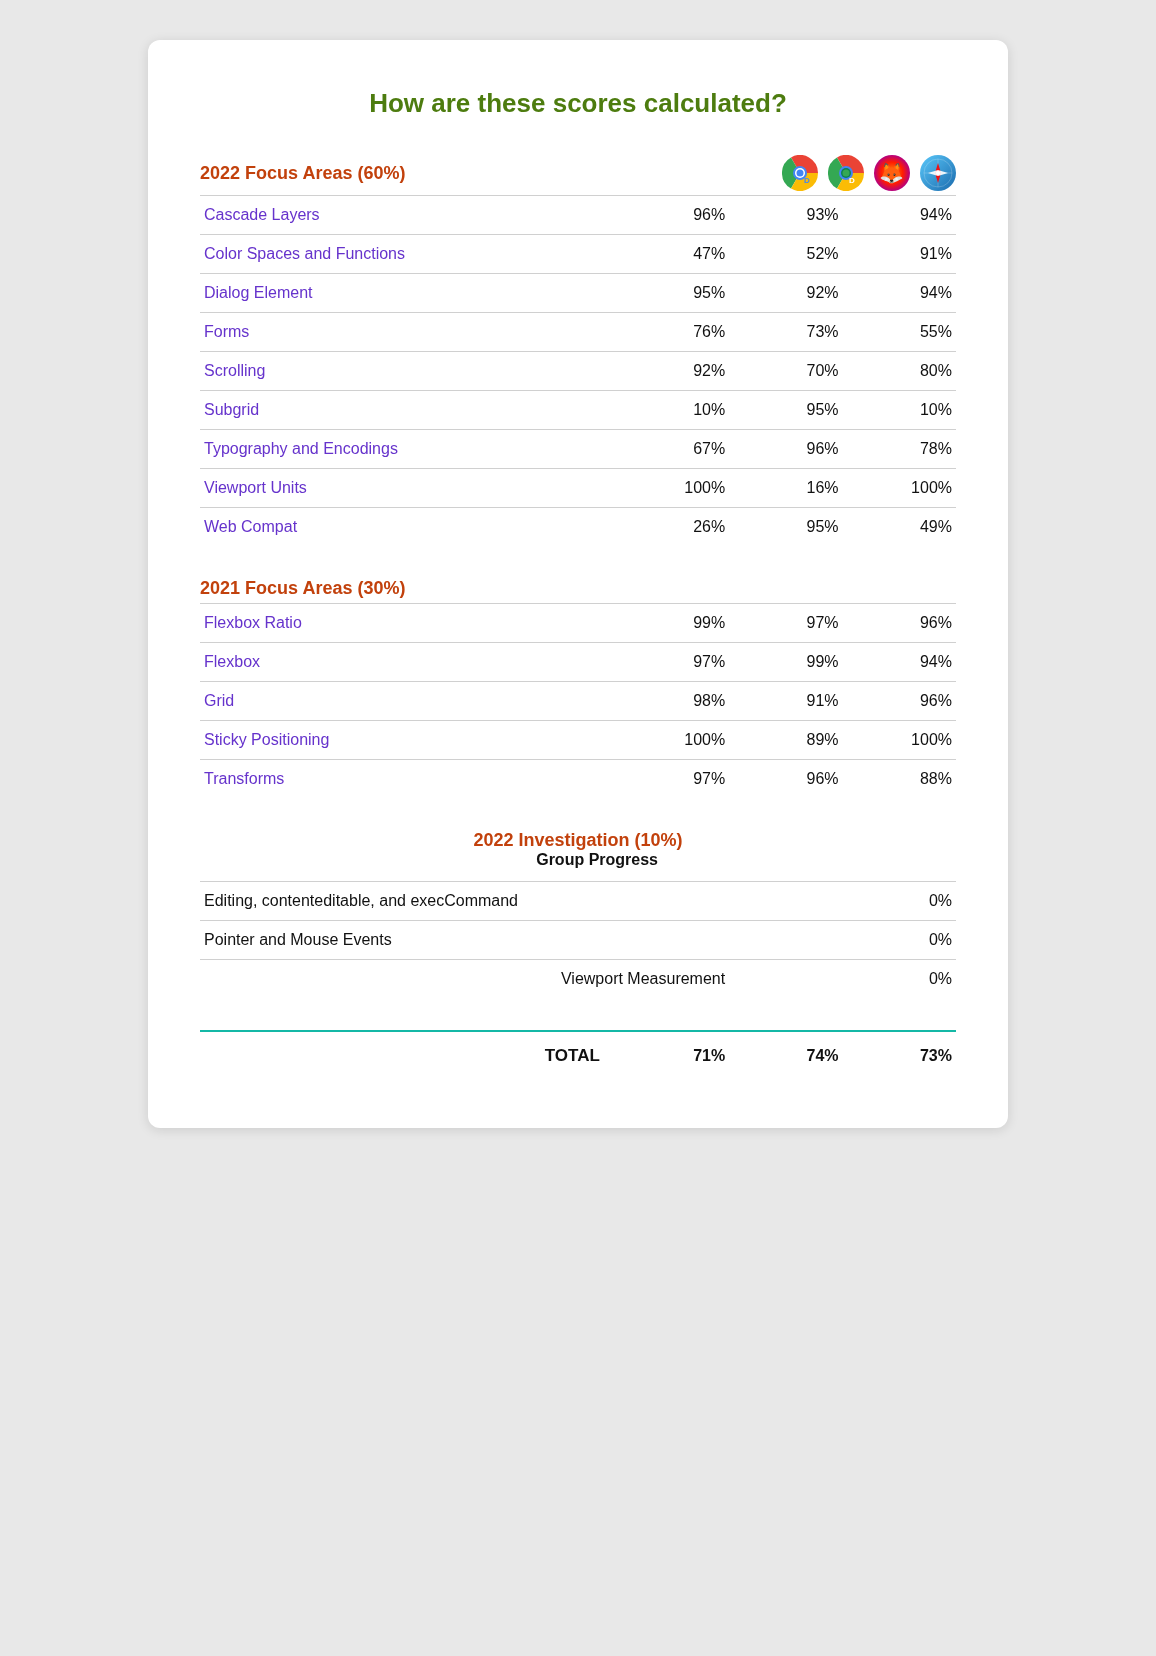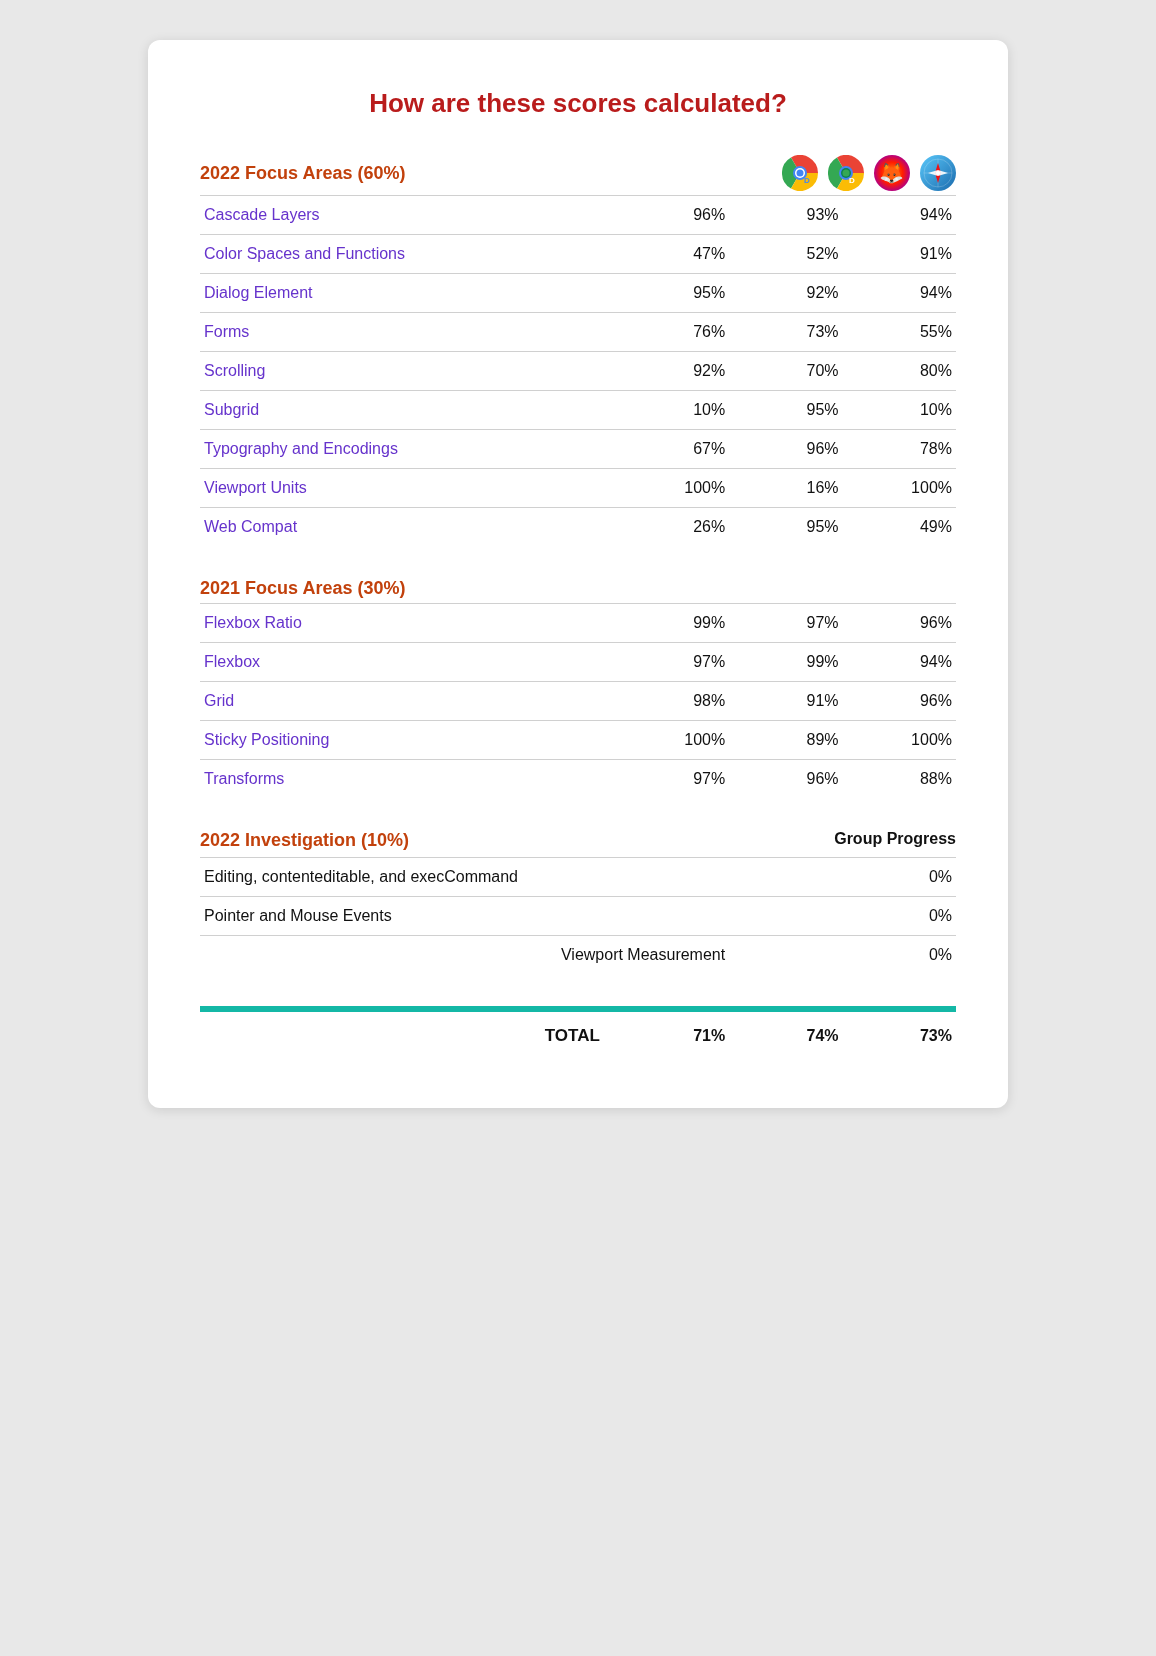--- a/index.html
+++ b/index.html
@@ -17,21 +17,21 @@
       border-radius: 12px;
       box-shadow: 0 2px 12px rgba(0,0,0,0.12);
       padding: 48px 52px;
       width: 860px;
       max-width: 100%;
     }
     .page-title {
       font-size: 26px;
       font-weight: 700;
       text-align: center;
-      color: #b91c1c;
+      color: #4d7c0f;
       margin-bottom: 36px;
     }
     .section {
       margin-bottom: 32px;
     }
     .section-header {
       display: flex;
       align-items: center;
       justify-content: space-between;
       margin-bottom: 4px;
@@ -80,21 +80,21 @@
     .group-progress-label {
       font-size: 16px;
       font-weight: 700;
       color: #111;
       text-align: right;
       min-width: 160px;
     }
     .total-row td {
       font-weight: 700;
       font-size: 17px;
-      border-top: 6px solid #14b8a6;
+      border-top: 2px solid #14b8a6;
       padding: 14px 4px;
     }
   </style>
 </head>
 <body>
 
 <div class="card">
   <h1 class="page-title">How are these scores calculated?</h1>
 
   <div class="section">
@@ -247,21 +247,21 @@
     <td class="label">Transforms</td>
     <td class="val">97%</td>
     <td class="val">96%</td>
     <td class="val">88%</td>
   </tr>
         </tbody>
     </table>
   </div>
 
   <div class="section">
-    <div style="display:flex; justify-content:space-between; margin-bottom:6px;">
+    <div style="display:flex; justify-content:space-between; align-items:center; margin-bottom:12px;flex-direction:column;">
       <span class="section-title">2022 Investigation (10%)</span>
       <span class="group-progress-label">Group Progress</span>
     </div>
     <table class="data-table">
       <tbody id="tbody-2022inv">
           <tr>
     <td class="label plain" style="width:70%;">Editing, contenteditable, and execCommand</td>
     <td class="val" style="width:30%; text-align:right; padding-right:4px;">0%</td>
   </tr>
           <tr>

